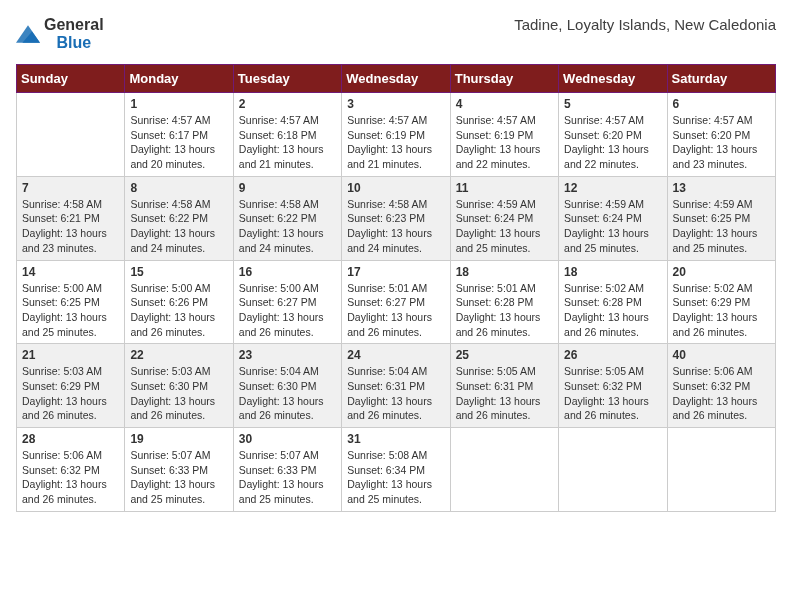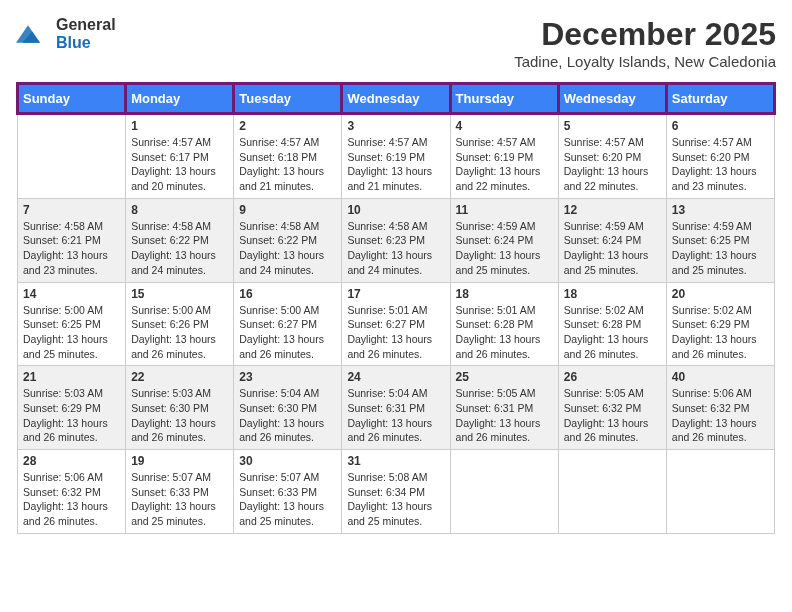--- a/index.html
+++ b/index.html
@@ -12,21 +12,22 @@
     }
     .header-area {
       display: flex;
       justify-content: space-between;
       align-items: flex-start;
       margin-bottom: 12px;
     }
     .logo {
       display: flex;
       align-items: center;
-      gap: 16px;
+      gap: 4px;
+      text-align: center;
     }
     .logo-icon {
       width: 24px;
       height: 18px;
     }
     .title-area {
       text-align: right;
     }
     .month-title {
       font-size: 32px;
@@ -36,26 +37,26 @@
     .location-title {
       font-size: 15px;
       color: #404040;
     }
     .calendar-table {
       width: 100%;
       border-collapse: collapse;
       border: 1px solid #ccc;
     }
     .calendar-table th {
-      background-color: #3b82f6;
+      background-color: #7f1d1d;
       color: #fff;
       padding: 6px 4px;
       font-size: 13px;
       text-align: left;
-      border: 3px solid #701a75;
+      border: 1px solid #701a75;
     }
     .calendar-table td {
       border: 1px solid #ccc;
       vertical-align: top;
       padding: 4px 5px;
       width: 108px;
       min-height: 80px;
       font-size: 11px;
       color: #333;
     }
@@ -88,21 +89,20 @@
     <svg class="logo-icon" viewBox="0 0 30 22" xmlns="http://www.w3.org/2000/svg">
       <polygon points="0,22 15,0 30,22" fill="#1a6eb5" opacity="0.85"></polygon>
       <polygon points="8,22 20,8 30,22" fill="#1a6eb5"></polygon>
     </svg>
     <div>
       <span style="font-size:16px;font-weight:bold;color:#333;">General</span><br>
       <span style="font-size:16px;font-weight:bold;color:#1a6eb5;">Blue</span>
     </div>
   </div>
   <div class="title-area">
-    <div class="month-title">December 2025</div>
     <div class="location-title">Tadine, Loyalty Islands, New Caledonia</div>
   </div>
 </div>
 
 <table class="calendar-table">
   <thead>
     <tr>
     <th>Sunday</th>
         <th>Monday</th>
         <th>Tuesday</th>

